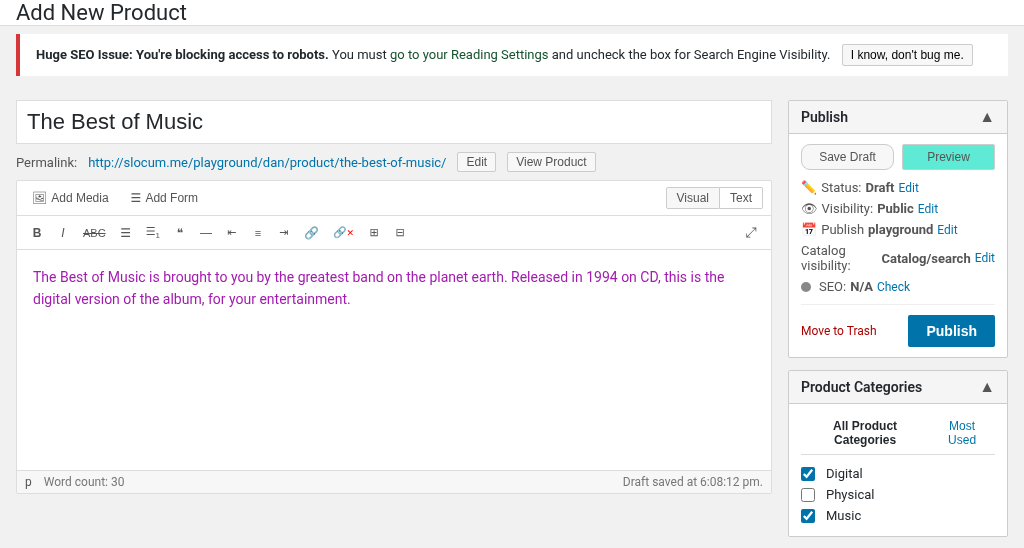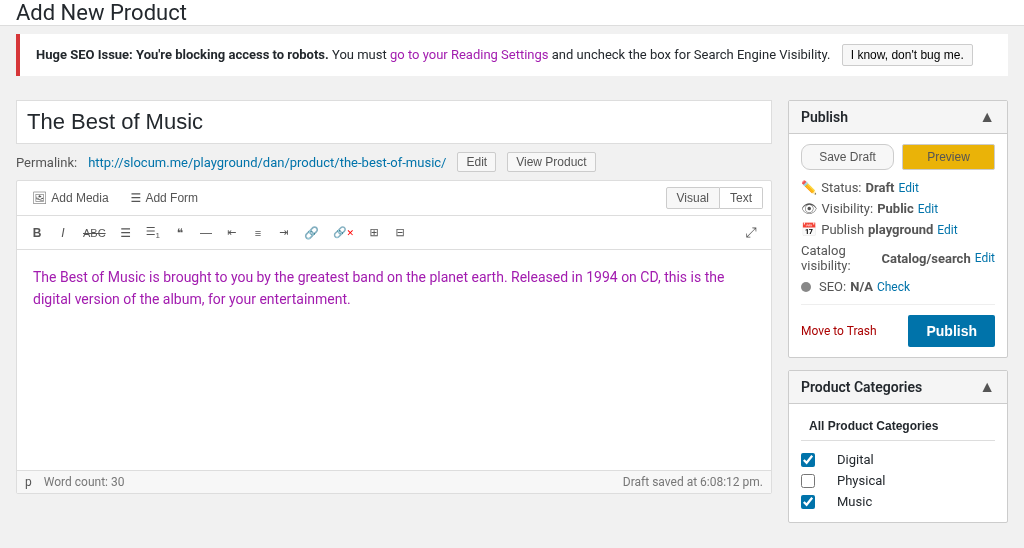--- a/index.html
+++ b/index.html
@@ -4,21 +4,21 @@
   <style>
     * { box-sizing: border-box; margin: 0; padding: 0; }
     body { font-family: -apple-system, BlinkMacSystemFont, "Segoe UI", Roboto, Arial, sans-serif; font-size: 13px; background: #f1f1f1; color: #23282d; }
 
     .page-header { background: #fff; padding: 0 16px; border-bottom: 1px solid #ddd; display: flex; align-items: center; justify-content: space-between; }
     .page-title { font-size: 22px; font-weight: 400; color: #23282d; }
     .header-buttons { display: flex; gap: 8px; }
     .header-btn { background: #f7f7f7; border: 1px solid #ccc; padding: 4px 10px; font-size: 13px; cursor: pointer; border-radius: 2px; color: #555; }
 
     .seo-notice { background: #fff; border-left: 4px solid #d63638; padding: 10px 16px; margin: 8px 16px; font-size: 13px; }
-    .seo-notice a { color: #a21caf; text-decoration: none; }
+    .seo-notice a { color: #14532d; text-decoration: none; }
     .seo-notice .dismiss-btn { background: #f7f7f7; border: 1px solid #ccc; padding: 3px 8px; font-size: 12px; cursor: pointer; margin-left: 8px; border-radius: 2px; }
 
     .main-container { display: flex; gap: 16px; padding: 16px; align-items: flex-start; }
 
     .content-area { flex: 1; min-width: 0; }
 
     .product-title-input { width: 100%; border: 1px solid #ddd; padding: 8px 10px; font-size: 22px; font-weight: 400; color: #23282d; margin-bottom: 8px; outline: none; background: #fff; }
 
     .permalink-bar { font-size: 13px; color: #555; margin-bottom: 8px; display: flex; align-items: center; gap: 11px; flex-wrap: wrap; }
     .permalink-bar a { color: #0073aa; text-decoration: none; }
@@ -46,38 +46,38 @@
     
     .sidebar { width: 220px; flex-shrink: 0; display: flex; flex-direction: column; gap: 12px; }
 
     .panel { background: #fff; border: 1px solid #ccc; border-radius: 2px; }
     .panel-header { background: #f5f5f5; border-bottom: 1px solid #ccc; padding: 8px 12px; display: flex; align-items: center; justify-content: space-between; font-weight: 600; font-size: 14px; }
     .panel-toggle { background: none; border: none; cursor: pointer; font-size: 16px; color: #555; line-height: 1; }
     .panel-body { padding: 10px 12px; }
 
     .publish-buttons { display: flex; gap: 8px; margin-bottom: 10px; }
     .save-draft-btn { flex: 1; background: #f7f7f7; border: 1px solid #ccc; padding: 5px 10px; font-size: 12px; cursor: pointer; border-radius: 9px; color: #555; }
-    .preview-btn { flex: 1; background: #eab308; border: 1px solid #ccc; padding: 5px 10px; font-size: 12px; cursor: pointer; border-radius: 2px; color: #555; }
+    .preview-btn { flex: 1; background: #5eead4; border: 1px solid #ccc; padding: 5px 10px; font-size: 12px; cursor: pointer; border-radius: 2px; color: #555; }
 
     .publish-meta { font-size: 13px; color: #555; margin-bottom: 6px; display: flex; align-items: center; gap: 4px; }
     .publish-meta .edit-link { color: #0073aa; text-decoration: none; font-size: 12px; }
 
     .publish-footer { display: flex; justify-content: space-between; align-items: center; margin-top: 10px; padding-top: 10px; border-top: 1px solid #eee; }
     .trash-link { color: #a00; text-decoration: none; font-size: 12px; }
     .publish-btn { background: #0073aa; color: #fff; border: none; padding: 8px 18px; font-size: 14px; font-weight: 600; cursor: pointer; border-radius: 2px; }
 
     .seo-dot { width: 10px; height: 10px; border-radius: 50%; background: #888; display: inline-block; margin-right: 4px; }
 
     .cat-tabs { display: flex; border-bottom: 1px solid #ddd; margin-bottom: 8px; }
     .cat-tab { background: none; border: none; padding: 5px 8px; font-size: 12px; cursor: pointer; color: #555; border-bottom: 2px solid transparent; }
     .cat-tab.active { color: #23282d; font-weight: 600; }
     .cat-tab-most-used { color: #0073aa; }
 
     .cat-list { list-style: none; padding: 0; margin: 0; }
-    .cat-item { padding: 3px 0; display: flex; align-items: center; gap: 22px; font-size: 13px; }
+    .cat-item { padding: 3px 0; display: flex; align-items: center; gap: 11px; font-size: 13px; }
     .cat-checkbox { width: 14px; height: 14px; cursor: pointer; accent-color: #0073aa; }
   </style>
 </head>
 <body>
 
 <div class="page-header">
   <h1 class="page-title">Add New Product</h1>
 </div>
 
 <div class="seo-notice">
@@ -212,20 +212,21 @@
 
     <div class="panel">
       <div class="panel-header">
         <span>Product Categories</span>
         <button class="panel-toggle">▲</button>
       </div>
       <div class="panel-body">
 
         <div class="cat-tabs">
           <button class="cat-tab active">All Product Categories</button>
+          <button class="cat-tab cat-tab-most-used">Most Used</button>
         </div>
 
         <ul class="cat-list">
           <li class="cat-item">
             <input type="checkbox" class="cat-checkbox" checked="" style="">
             <span>Digital</span>
           </li>
           <li class="cat-item">
             <input type="checkbox" class="cat-checkbox" style="">
             <span>Physical</span>

